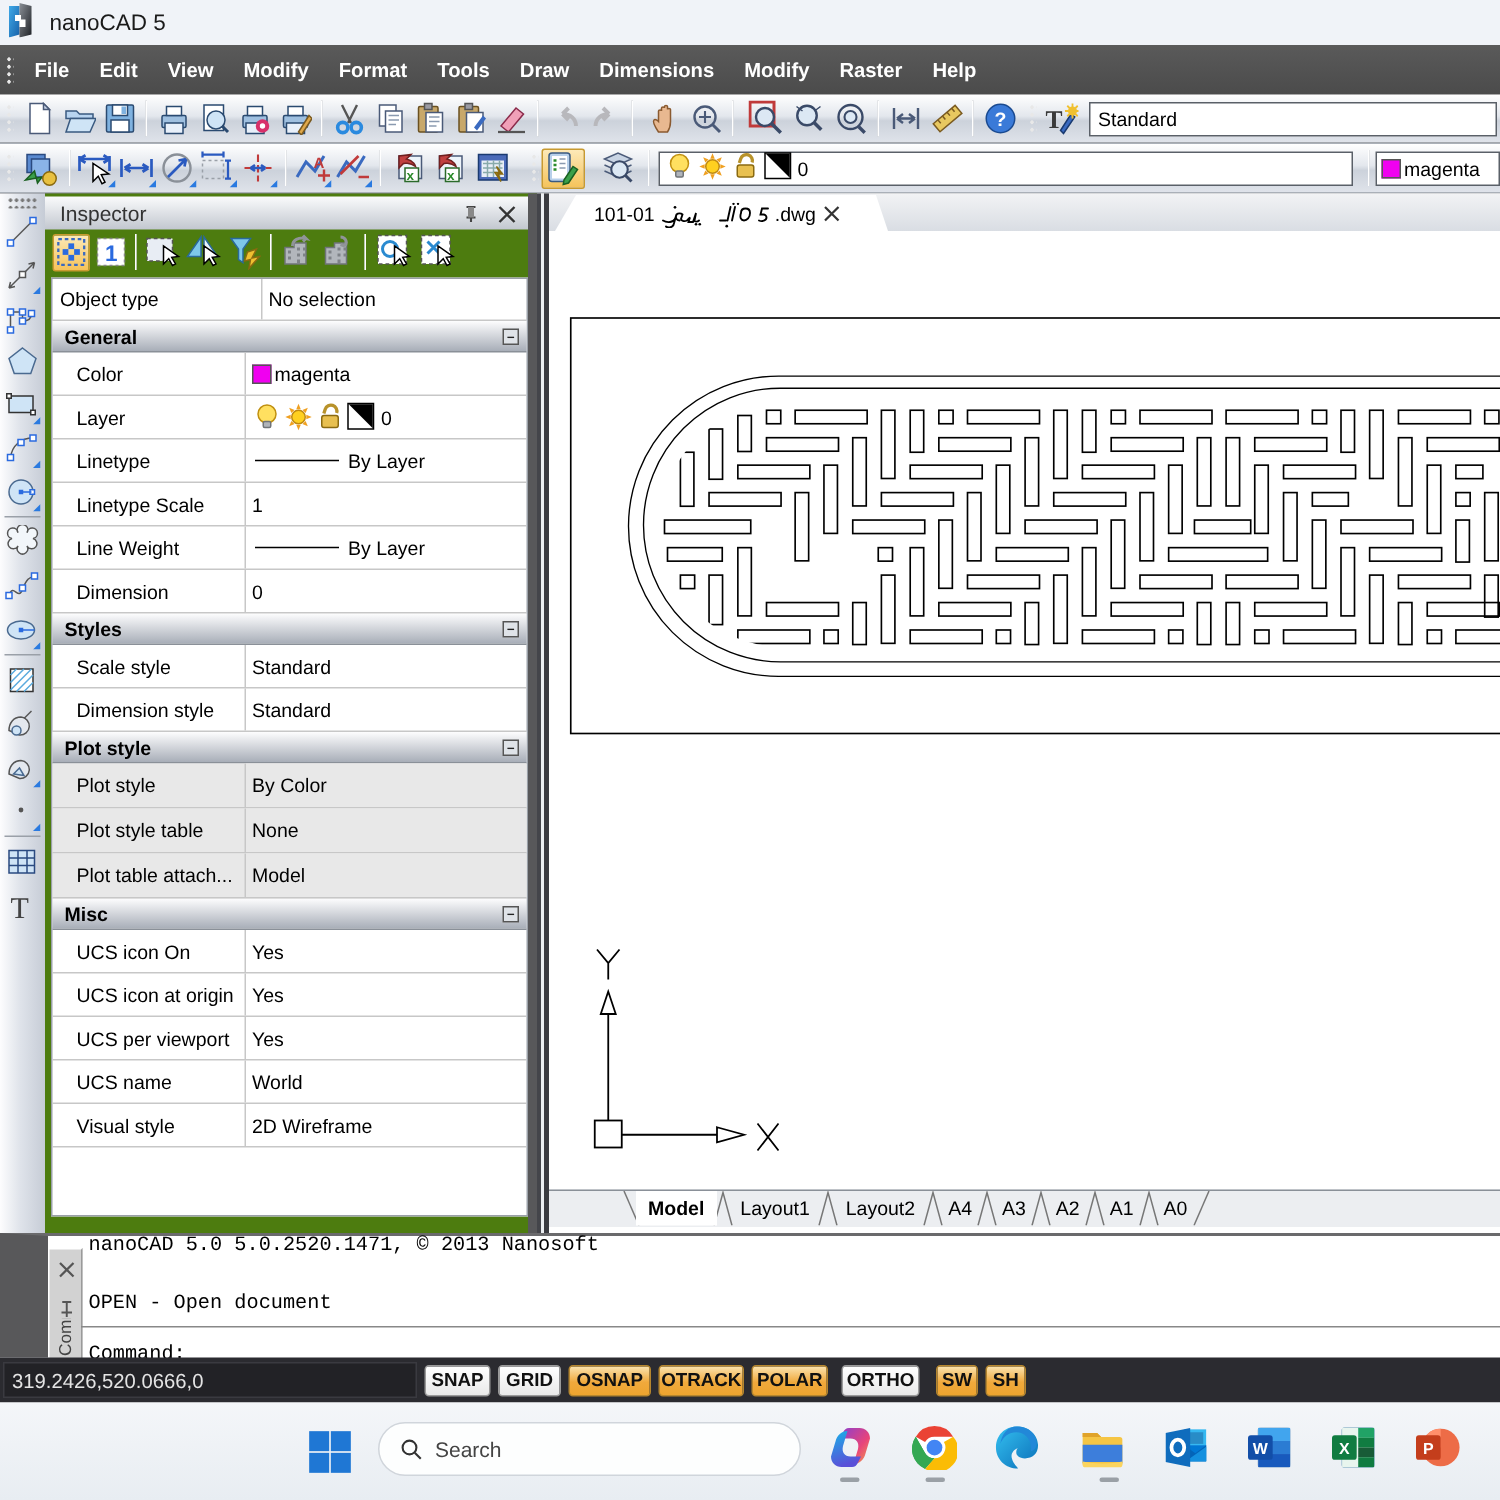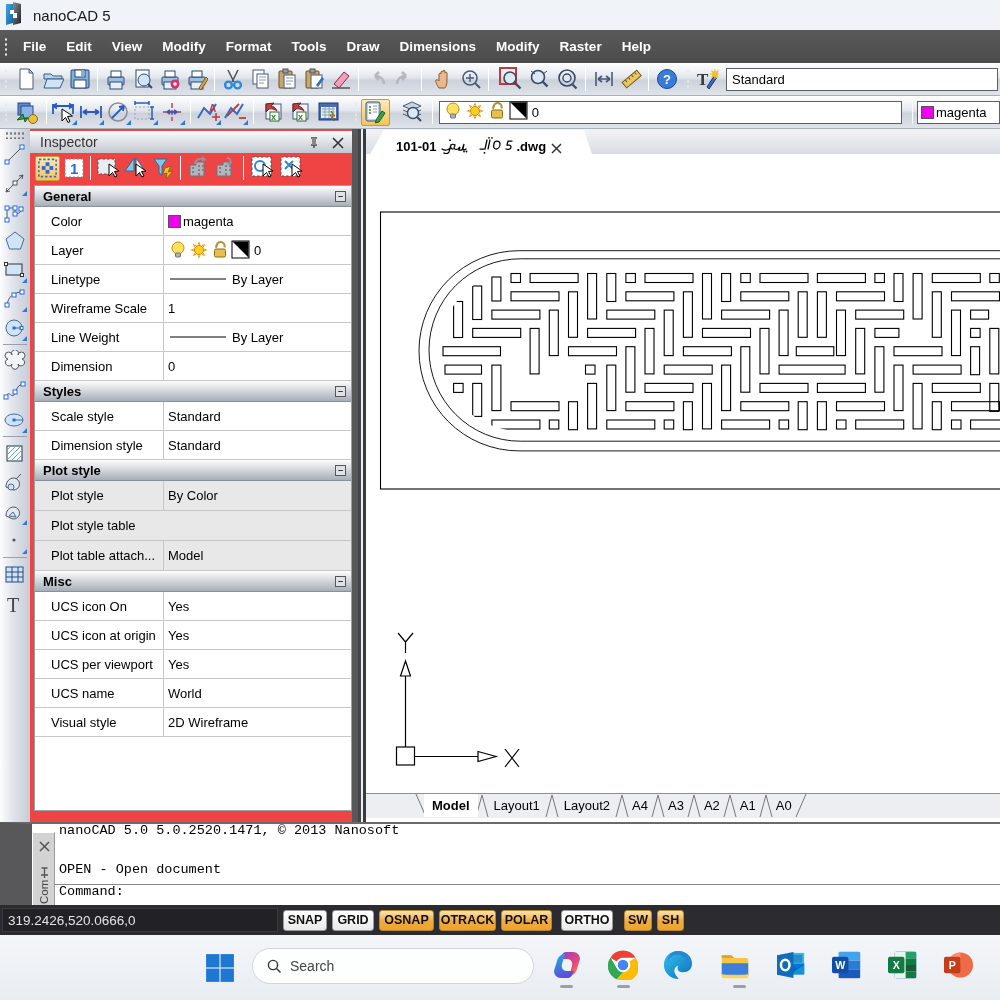--- a/index.html
+++ b/index.html
@@ -7,38 +7,38 @@
 #titlebar{left:0;top:0;width:1000px;height:30px;background:#f0f3f8;display:flex;align-items:center}
 #titlebar span{font-size:15px;color:#1a1a1a;margin-left:11px}
 #menubar{left:0;top:30px;width:1000px;height:33px;background:linear-gradient(#5a5a5a,#4b4b4b);display:flex;align-items:center;color:#fff;font-size:13.5px;font-weight:700}
 #menubar .mi{padding:0 10px}
 .dots{width:5px;height:22px;margin-left:4px;background-image:radial-gradient(circle,#e8e8e8 1px,rgba(0,0,0,0) 1.3px);background-size:4px 5px;background-position:0 1px}
 .tbrow{left:0;width:1000px;height:33px;background:linear-gradient(#ffffff,#e3e7ed 45%,#ccd2db 55%,#dfe3ea);border-bottom:1px solid #aab0b8;display:flex;align-items:center}
 #tb1{top:63px}#tb2{top:96px}
 .tbtn{width:27px;height:27px;display:flex;align-items:center;justify-content:center;flex:none}
 .tsep{width:1px;height:24px;background:#9aa0a8;border-right:1px solid #fff;margin:0 4px;flex:none}
 .combo{height:23px;background:#fff;border:1px solid #5a6068;display:flex;align-items:center;font-size:13px;color:#000}
-#insp{left:30px;top:129px;width:328px;height:693px;background:#ef4444;border-right:6px solid #58585a}
+#insp{left:30px;top:129px;width:328px;height:693px;background:#4d7c0f;border-right:6px solid #58585a}
 #insp-title{position:absolute;left:0;top:2px;width:322px;height:22px;background:linear-gradient(#fafbfc,#c2c7cf);display:flex;align-items:center;font-size:14px;color:#333}
 #insp-title span{margin-left:10px}
 #insp-tools{position:absolute;left:2px;top:25px;width:318px;height:28px;display:flex;align-items:center}
 #insp-table{position:absolute;left:4px;top:56px;width:318px;height:626px;background:#fff;border:1px solid #9aa0a8;font-size:13px;color:#000}
 .irow{position:relative;width:100%;border-bottom:1px solid #c7c7c7;display:flex;align-items:center}
 .irow .lab{padding-left:16px;width:128px;flex:none}
 .irow .val{border-left:1px solid #c7c7c7;height:100%;display:flex;align-items:center;padding-left:4px;flex:1}
 .ihead{width:100%;background:linear-gradient(#fdfdfe,#a8aeb8);border-bottom:1px solid #8a9098;display:flex;align-items:center;font-weight:700}
 .ihead span{margin-left:8px}
 .minus{position:absolute;right:5px;width:11px;height:11px;border:1px solid #555;background:#dfe3e8;font-size:9px;line-height:9px;text-align:center;color:#222}
 .gray{background:#e8e8e8}
 #lefttb{left:0;top:129px;width:30px;height:693px;background:linear-gradient(90deg,#fdfdfe,#dfe3ea 45%,#c6ccd6);display:flex;flex-direction:column;align-items:center}
 #cwrap{left:358px;top:129px;width:642px;height:693px;background:#fff}
 #split{position:absolute;left:0;top:0;width:8px;height:693px;background:linear-gradient(90deg,#44454a 0,#44454a 3px,#eceff2 3px,#eceff2 5px,#3a3b40 5px,#3a3b40 8px)}
 #tabbar{position:absolute;left:8px;top:0;width:634px;height:25px;background:linear-gradient(#f2f3f5,#d9dde3)}
 #doctab{position:absolute;left:4px;top:1px;width:222px;height:24px;background:#fff;filter:drop-shadow(0 0 0.6px #70767e);clip-path:polygon(14px 0,214px 0,222px 24px,0 24px)}
-#doctab-c{position:absolute;left:6px;top:1px;width:220px;height:24px;display:flex;align-items:flex-end;font-weight:700;font-size:13px;color:#000}
+#doctab-c{position:absolute;left:6px;top:1px;width:220px;height:24px;display:flex;align-items:center;font-weight:400;font-size:13px;color:#000}
 #canvas{position:absolute;left:8px;top:25px;width:634px;height:639px;background:#fff}
 #sheettabs{position:absolute;left:8px;top:664px;width:634px;height:25px;background:#eceef1;border-top:1px solid #8a9098;display:flex;align-items:flex-start;font-size:13px}
 .stab{position:relative;height:23px;display:flex;align-items:center;padding:0 8px;color:#000}
 .ssep{flex:none;margin:0 -3px}
 #cmd{left:0;top:822px;width:1000px;height:83px;background:#fff;border-top:2px solid #6a6a6c;font-family:"Liberation Mono",monospace;font-size:13.5px;color:#000}
 #cmd{border-left:32px solid #58585a}
 #cmdstrip{position:absolute;left:0;top:8px;width:23px;height:75px;background:#d2d2d2;border:1px solid #fff;border-right:1px solid #9a9a9a;color:#444;overflow:hidden}
 #cmdtext{position:absolute;left:27px;top:-3px;line-height:19.5px;white-space:pre}
 #statusbar{left:0;top:905px;width:1000px;height:30px;background:#2b2b30;display:flex;align-items:center}
 #coords{color:#e4e4e4;font-size:13.5px;margin-left:8px;width:275px}
@@ -639,20 +639,24 @@
         </div>
 <div style="width:29px;height:25px;display:flex;align-items:center;justify-content:center">
           <svg width="26" height="26" viewBox="0 0 26 26">
             <rect x="2" y="2" width="19" height="19" fill="#fff" stroke="#555" stroke-dasharray="2.5 2"></rect>
             <path d="M6 6l8 8M14 6l-8 8" stroke="#2a8ad0" stroke-width="2"></path>
             <path d="M13 9l0 12 3.5-3.5 2.5 4.5 2-1-2.5-4.5 4.5-0.5z" fill="#fff" stroke="#000"></path>
           </svg>
         </div>
 </div>
 <div id="insp-table">
+<div class="irow" style="height:28px">
+          <div class="lab" style="padding-left:5px;width:139px">Object type</div>
+          <div class="val">No selection</div>
+        </div>
 <div class="ihead" style="height:21px">
           <span>General</span>
           <div class="minus">–</div>
         </div>
 <div class="irow" style="height:29px">
           <div class="lab">Color</div>
           <div class="val"><span style="width:13px;height:13px;background:#f000f0;border:1px solid #555;margin-right:2px;display:inline-block"></span>magenta</div>
         </div>
 <div class="irow" style="height:29px">
           <div class="lab">Layer</div>
@@ -712,21 +716,21 @@
 <div class="irow" style="height:29px">
           <div class="lab">Linetype</div>
           <div class="val">
             <svg width="60" height="8" viewBox="0 0 60 8">
               <path d="M2 4h56" stroke="#000"></path>
             </svg>
             <span style="margin-left:4px">By Layer</span>
           </div>
         </div>
 <div class="irow" style="height:29px">
-          <div class="lab">Wireframe Scale</div>
+          <div class="lab">Linetype Scale</div>
           <div class="val">1</div>
         </div>
 <div class="irow" style="height:29px">
           <div class="lab">Line Weight</div>
           <div class="val">
             <svg width="60" height="8" viewBox="0 0 60 8">
               <path d="M2 4h56" stroke="#000"></path>
             </svg>
             <span style="margin-left:4px">By Layer</span>
           </div>
@@ -750,20 +754,21 @@
 <div class="ihead" style="height:21px">
           <span>Plot style</span>
           <div class="minus">–</div>
         </div>
 <div class="irow gray" style="height:30px">
           <div class="lab">Plot style</div>
           <div class="val gray">By Color</div>
         </div>
 <div class="irow gray" style="height:30px">
           <div class="lab">Plot style table</div>
+          <div class="val gray">None</div>
         </div>
 <div class="irow gray" style="height:30px">
           <div class="lab">Plot table attach...</div>
           <div class="val gray">Model</div>
         </div>
 <div class="ihead" style="height:21px">
           <span>Misc</span>
           <div class="minus">–</div>
         </div>
 <div class="irow" style="height:29px">
@@ -976,21 +981,21 @@
         </svg>
 <svg width="11" height="12" viewBox="0 0 11 12" style="position:absolute;left:6px;top:34px">
           <path d="M2.5 1h6M5.5 1v7M2 8h7M5.5 8v3" stroke="#555" stroke-width="1.3" fill="none"></path>
         </svg>
 <div style="position:absolute;left:5px;top:71px;transform:rotate(-90deg);transform-origin:0 0;width:25px;overflow:hidden;font-size:11.5px;color:#444;white-space:nowrap;font-family:'Liberation Sans'">Command line</div>
 </div>
 <div id="cmdtext">nanoCAD 5.0 5.0.2520.1471, © 2013 Nanosoft
 
 OPEN - Open document</div>
 <div style="position:absolute;left:22px;right:0;top:60px;border-top:1px solid #888"></div>
-<div style="position:absolute;left:27px;top:60px;font-family:'Liberation Mono';font-size:13.5px">Command:</div>
+<div style="position:absolute;left:27px;top:72px;font-family:'Liberation Mono';font-size:13.5px">Command:</div>
 </div>
 <div class="abs" id="statusbar">
       <div style="position:absolute;left:2px;top:3px;width:276px;height:24px;background:#222226;border:1px solid #3a3a40"></div>
       <div id="coords" style="position:relative">319.2426,520.0666,0</div>
 <div class="sbtn sbw" style="width:44px;margin-left:0px">SNAP</div>
 <div class="sbtn sbw" style="width:42px;margin-left:0px">GRID</div>
 <div class="sbtn sbo" style="width:55px;margin-left:0px">OSNAP</div>
 <div class="sbtn sbo" style="width:57px;margin-left:0px">OTRACK</div>
 <div class="sbtn sbo" style="width:51px;margin-left:0px">POLAR</div>
 <div class="sbtn sbw" style="width:52px;margin-left:4px">ORTHO</div>

